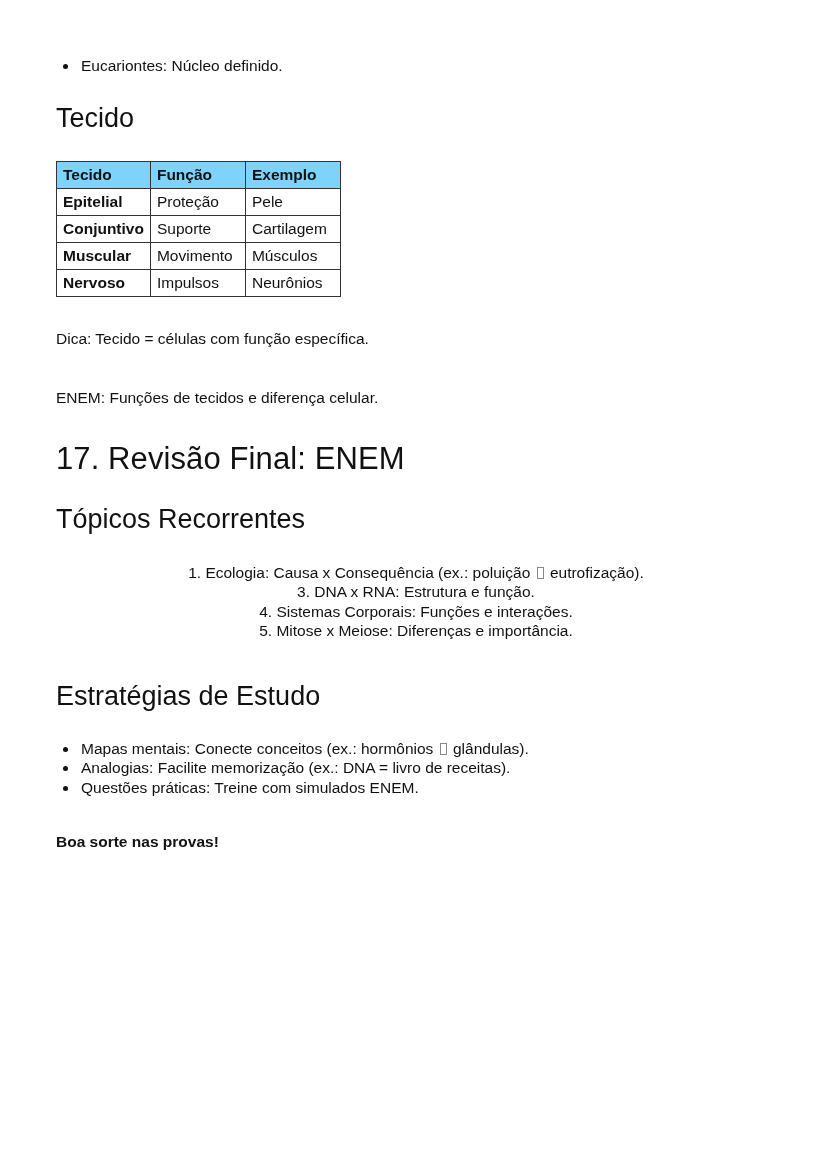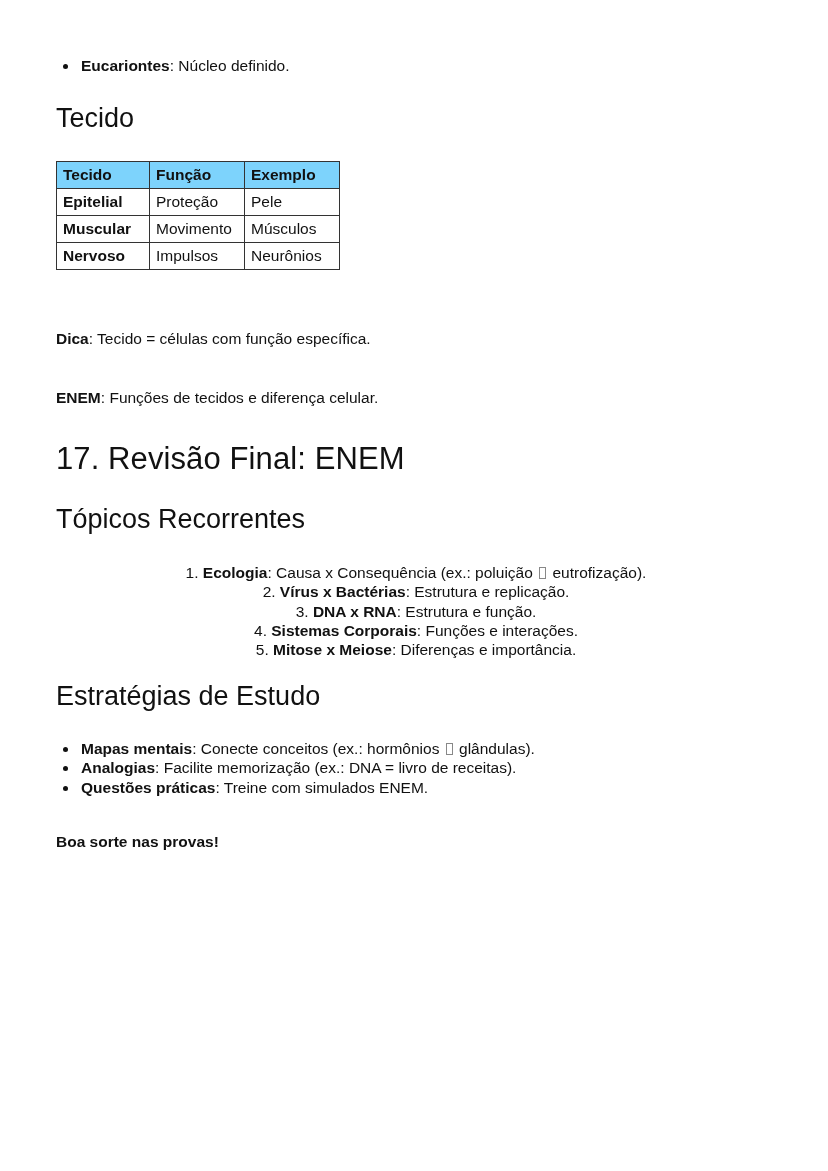--- a/index.html
+++ b/index.html
@@ -35,21 +35,21 @@
     .bullets li::before {
       content: "";
       position: absolute;
       left: 7px;
       top: 8px;
       width: 5px;
       height: 5px;
       border-radius: 50%;
       background: #111111;
     }
-    b { font-weight: bold; }
+    b { font-weight: normal; }
     h1 {
       font-size: 31px;
       font-weight: normal;
       margin: 0;
       line-height: 36px;
       letter-spacing: 0.1px;
     }
     h2 {
       font-size: 27px;
       font-weight: normal;
@@ -124,20 +124,25 @@
         <th style="width:82px;">Exemplo</th>
       </tr>
     </thead>
     <tbody>
       <tr>
         <td class="first">Epitelial</td>
         <td>Proteção</td>
         <td>Pele</td>
       </tr>
       <tr>
+        <td class="first">Conjuntivo</td>
+        <td>Suporte</td>
+        <td>Cartilagem</td>
+      </tr>
+      <tr>
         <td class="first">Muscular</td>
         <td>Movimento</td>
         <td>Músculos</td>
       </tr>
       <tr>
         <td class="first">Nervoso</td>
         <td>Impulsos</td>
         <td>Neurônios</td>
       </tr>
     </tbody>
@@ -146,21 +151,20 @@
   <p class="note abs" style="top:329px; width:720px;"><b>Dica</b><span>: Tecido = células com função específica.</span></p>
 
   <p class="note abs" style="top:388px; width:720px;"><b>ENEM</b><span>: Funções de tecidos e diferença celular.</span></p>
 
   <h1 class="abs" style="top:441px; width:720px;">17. Revisão Final: ENEM</h1>
 
   <h2 class="abs" style="top:503px; width:720px;">Tópicos Recorrentes</h2>
 
   <ol class="topics abs" style="top:563px; width:720px;">
     <li><span>1. </span><b>Ecologia</b><span>: Causa x Consequência (ex.: poluição</span> <span class="tofu"></span> <span>eutrofização).</span></li>
-    <li><span>2. </span><b>Vírus x Bactérias</b><span>: Estrutura e replicação.</span></li>
     <li><span>3. </span><b>DNA x RNA</b><span>: Estrutura e função.</span></li>
     <li><span>4. </span><b>Sistemas Corporais</b><span>: Funções e interações.</span></li>
     <li><span>5. </span><b>Mitose x Meiose</b><span>: Diferenças e importância.</span></li>
   </ol>
 
   <h2 class="abs" style="top:680px; width:720px;">Estratégias de Estudo</h2>
 
   <ul class="bullets abs" style="top:739px; width:720px;">
     <li style="line-height:19.3px;"><b>Mapas mentais</b><span>: Conecte conceitos (ex.: hormônios</span> <span class="tofu"></span> <span>glândulas).</span></li>
     <li style="line-height:19.3px;"><b>Analogias</b><span>: Facilite memorização (ex.: DNA = livro de receitas).</span></li>

